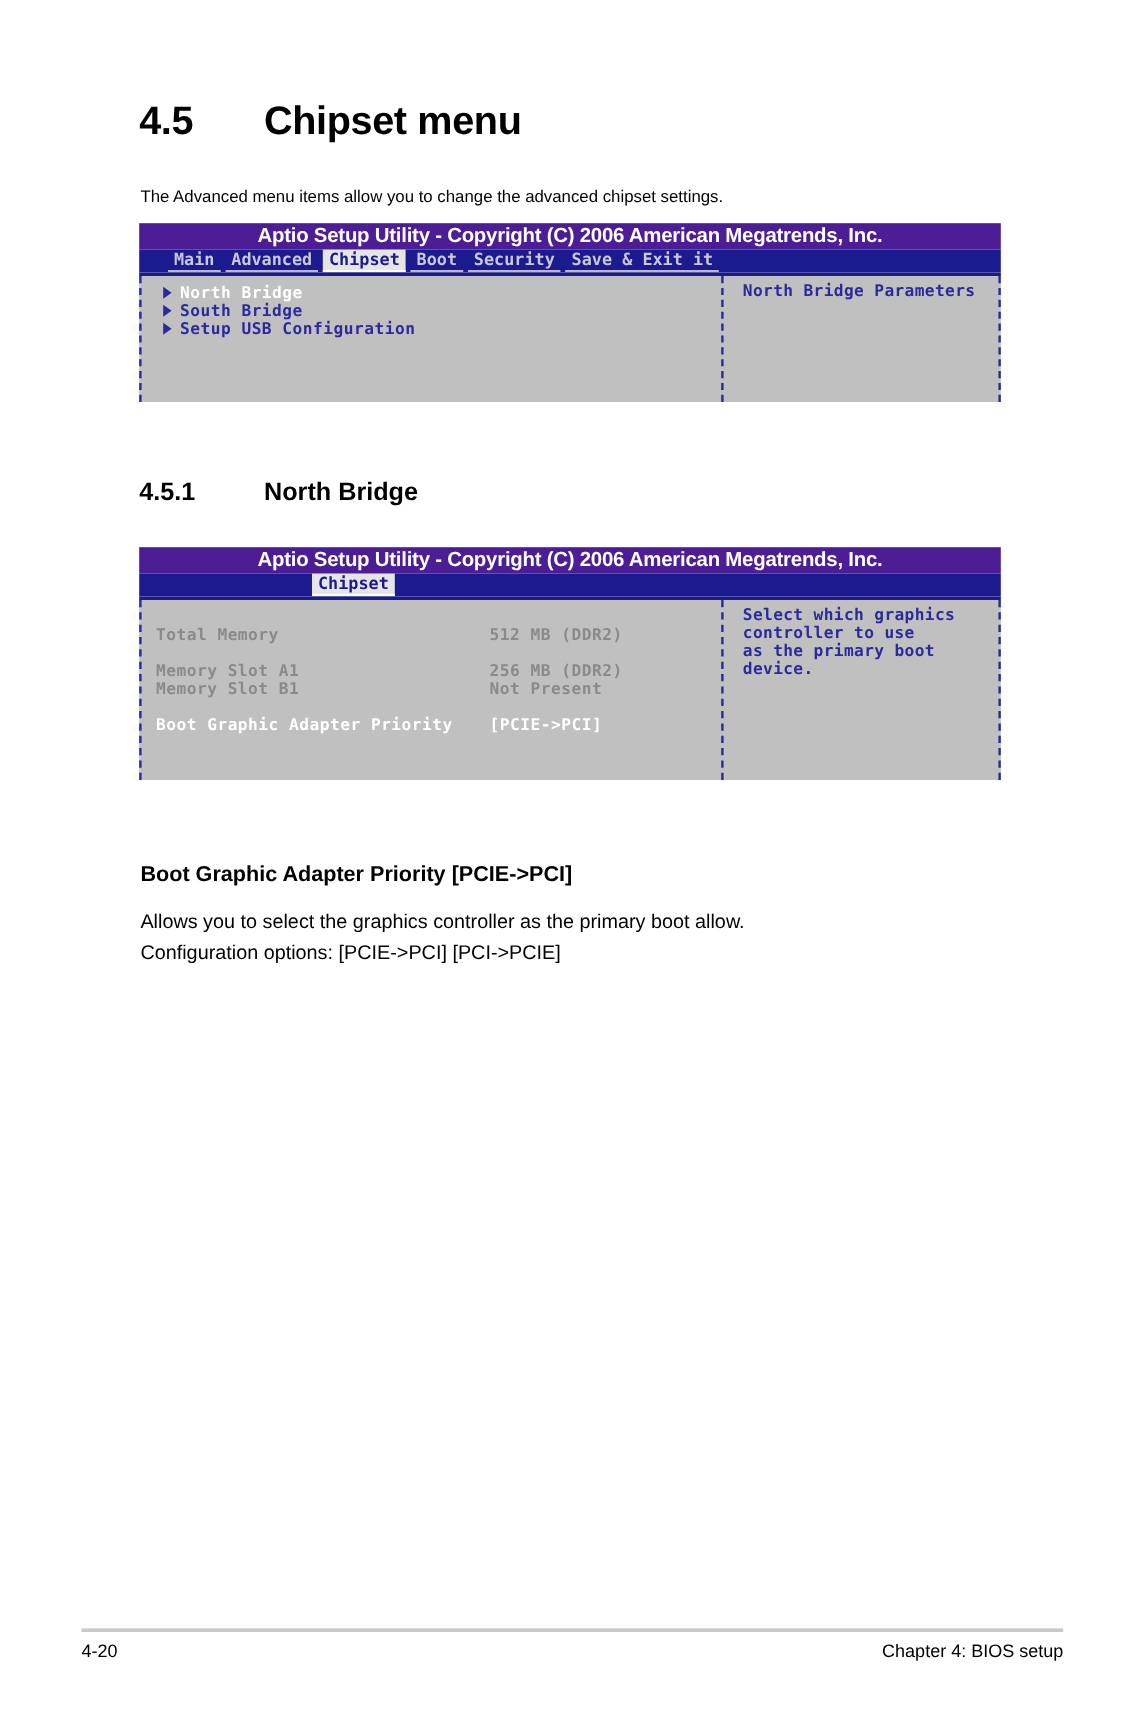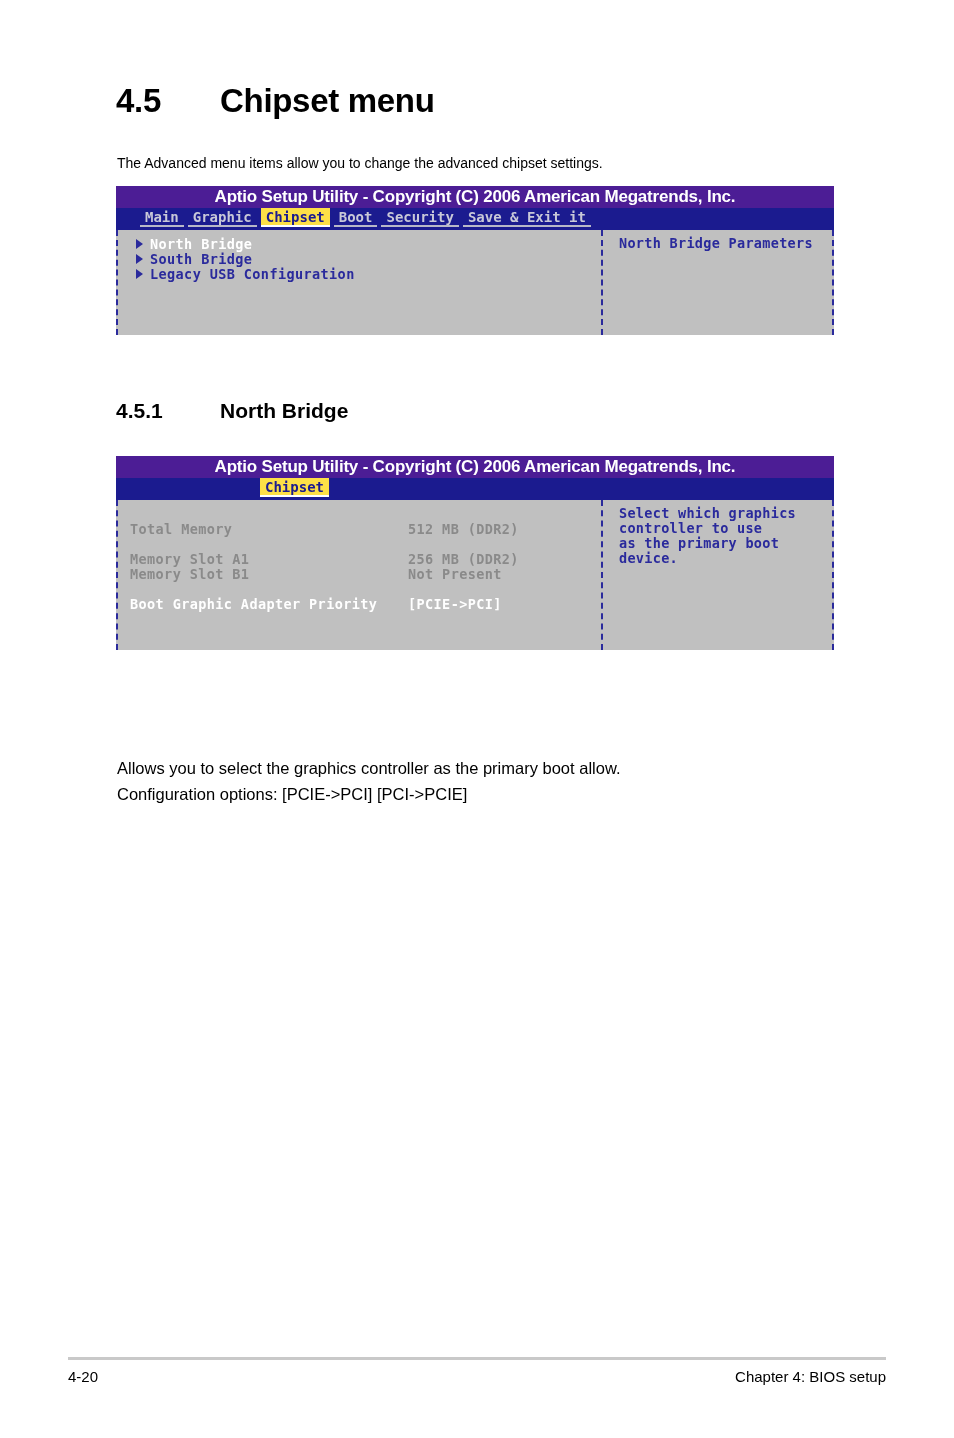--- a/index.html
+++ b/index.html
@@ -128,21 +128,21 @@
     color: #c8c8d8;
     font-size: 14px;
     font-weight: bold;
     line-height: 18px;
     padding: 0 5px;
     border-bottom: 2px solid #b8b8c8;
     margin-right: 4px;
     white-space: pre;
   }
   .menu-item.active {
-    background: #fde047;
+    background: #e5e5e5;
     color: #1b1b8f;
     border-bottom: 2px solid #ffffff;
   }
 
   
   .bios-body {
     position: relative;
     background: #c0c0c0;
     border-top: 3px solid #1b1b8f;
     display: flex;
@@ -235,40 +235,40 @@
   </div>
 
   <div class="intro-para">The Advanced menu items allow you to change the advanced chipset settings.</div>
 
   <div class="bios" id="bios-chipset">
 
     <div class="bios-titlebar">Aptio Setup Utility - Copyright (C) 2006 American Megatrends, Inc.</div>
 
     <div class="bios-menubar">
       <div class="menu-item">Main</div>
-      <div class="menu-item">Graphic</div>
+      <div class="menu-item">Advanced</div>
       <div class="menu-item active">Chipset</div>
       <div class="menu-item">Boot</div>
       <div class="menu-item">Security</div>
       <div class="menu-item">Save &amp; Exit it</div>
     </div>
 
     <div class="bios-body">
       <div class="bios-left-pane">
         <div class="nav-row selected">
           <span class="tri"></span>
           <span>North Bridge</span>
         </div>
         <div class="nav-row">
           <span class="tri"></span>
           <span>South Bridge</span>
         </div>
         <div class="nav-row">
           <span class="tri"></span>
-          <span>Legacy USB Configuration</span>
+          <span>Setup USB Configuration</span>
         </div>
       </div>
       <div class="bios-right-pane">
         <div class="help-text">North Bridge Parameters</div>
       </div>
     </div>
 
     <svg class="torn" viewBox="0 0 718 42" preserveAspectRatio="none">
       <path d="M0,0 L718,0 L718,18 C690,30 660,33 630,27 C600,21 575,12 548,13
                C520,14 500,25 475,31 C450,37 422,38 396,33 C370,28 348,18 322,16
@@ -331,20 +331,21 @@
     </div>
 
     <svg class="torn" viewBox="0 0 718 48" preserveAspectRatio="none">
       <path d="M0,0 L718,0 L718,14 C700,24 678,34 654,38 C628,42 602,38 578,30
                C554,22 532,12 508,12 C482,12 460,24 436,32 C412,40 386,44 360,40
                C334,36 312,24 288,18 C262,12 236,16 212,26 C188,36 162,44 136,44
                C110,44 84,36 58,28 C36,21 18,14 0,10 Z" fill="#ffffff"></path>
     </svg>
   </div>
 
+  <div class="opt-heading">Boot Graphic Adapter Priority [PCIE-&gt;PCI]</div>
   <div class="opt-body">
     <div>Allows you to select the graphics controller as the primary boot allow.</div>
     <div>Configuration options:  [PCIE-&gt;PCI] [PCI-&gt;PCIE]</div>
   </div>
 
   <div class="footer-rule"></div>
   <div class="footer-left">4-20</div>
   <div class="footer-right">Chapter 4: BIOS setup</div>
 
 </div>

